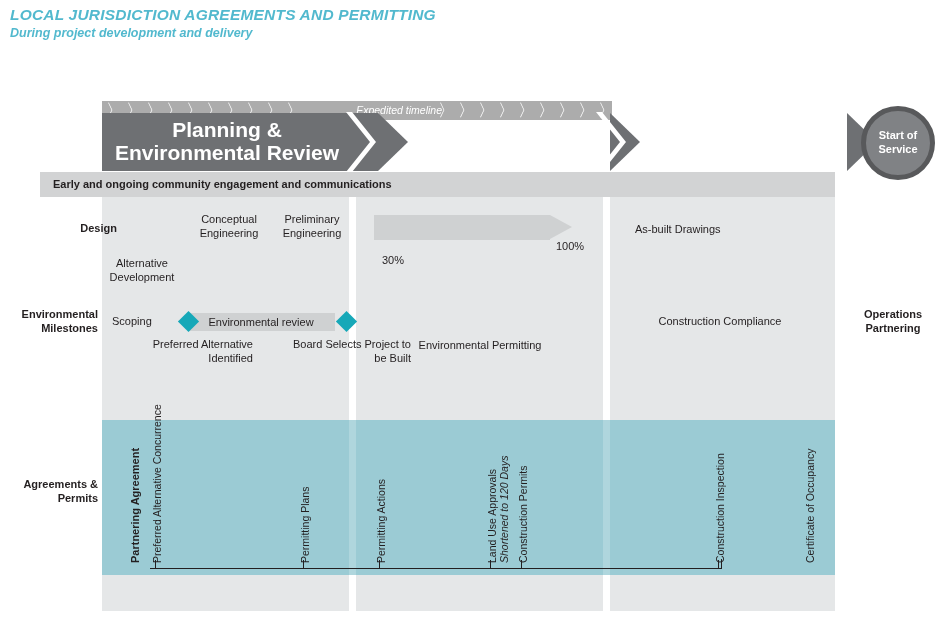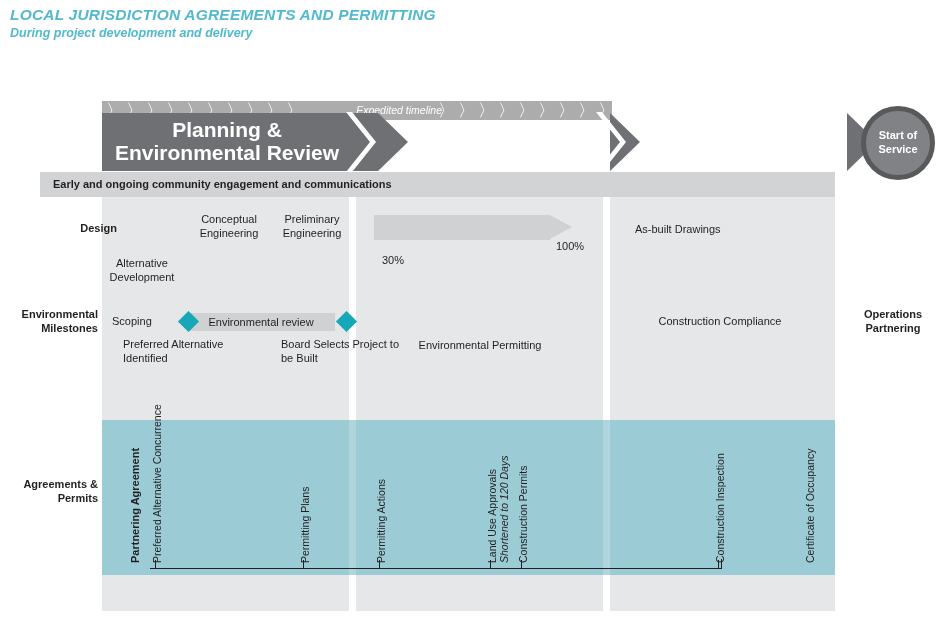--- a/index.html
+++ b/index.html
@@ -272,21 +272,21 @@
     width: 15px; height: 15px;
     background: #16A8B8;
     transform: rotate(45deg);
   }
   #diamond-0 { left: 181px; top: 314px; }
   #diamond-1 { left: 339px; top: 314px; }
 
   .milestone-note {
     position: absolute;
     width: 130px;
-    text-align: left;
+    text-align: right;
     font-size: 11px;
     color: #231F20;
     line-height: 1.28;
   }
   #note-0 { left: 123px; top: 337px; }
   #note-1 { left: 281px; top: 337px; }
 
   #env-permitting {
     position: absolute; left: 400px; top: 314px;
     width: 160px; text-align: center;

